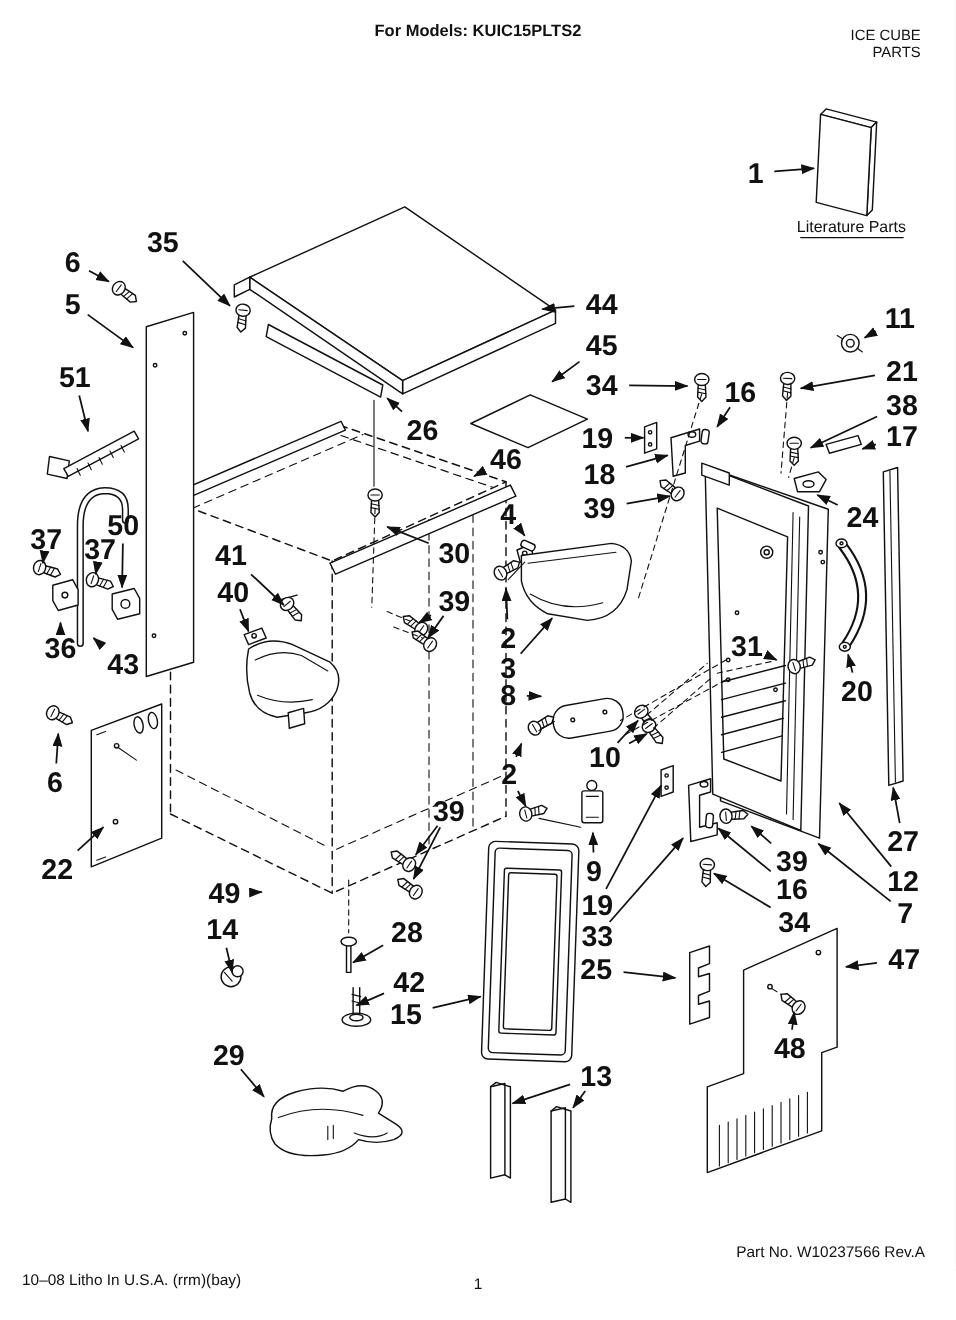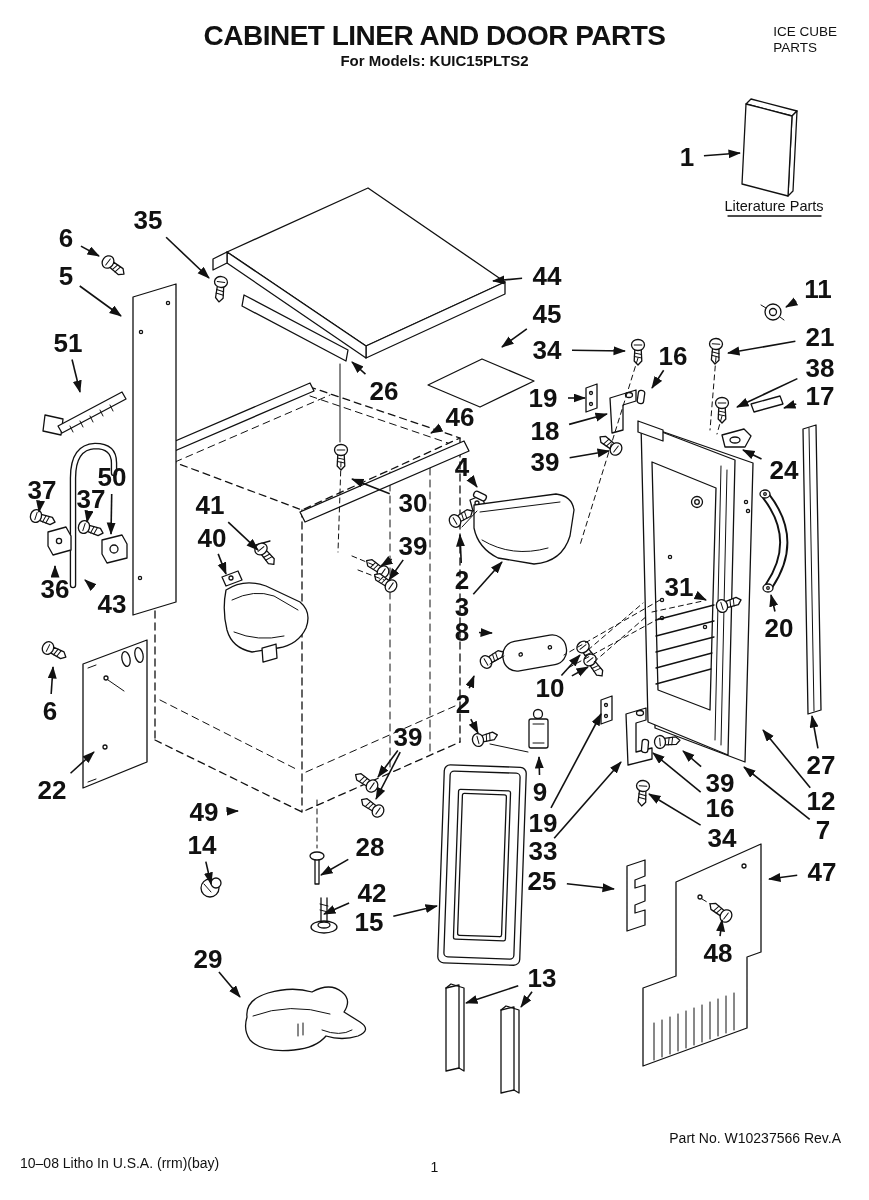--- a/index.html
+++ b/index.html
@@ -4,21 +4,21 @@
 <style>
   html,body{margin:0;padding:0;background:#9a9a9a}
   .page{position:relative;width:869px;height:1200px;margin:0 auto;background:#ffffff;
         font-family:"Liberation Sans",sans-serif;color:#111;overflow:hidden}
   .brand{position:absolute;left:26px;top:64px;font-family:"DejaVu Serif",serif;
          font-weight:bold;font-size:37px;letter-spacing:0px;white-space:nowrap}
   .brand .reg{font-size:12px;vertical-align:baseline}
   .titleblock{position:absolute;left:120px;right:120px;top:20px;text-align:center}
   .title{font-size:28px;font-weight:bold;letter-spacing:-0.5px;white-space:nowrap}
   .sub{font-size:15px;font-weight:bold;line-height:1.18}
-  .corner{position:absolute;right:32px;top:24px;text-align:left;font-size:13.5px;
+  .corner{position:absolute;right:32px;top:24px;text-align:right;font-size:13.5px;
           line-height:1.2;font-weight:normal}
   .diagram{position:absolute;left:0;top:0}
   .footer-left{position:absolute;left:20px;top:1155px;font-size:14px}
   .footer-center{position:absolute;left:0;right:0;top:1159px;text-align:center;font-size:14px}
   .footer-right{position:absolute;right:28px;top:1130px;font-size:14px}
   
   .ln{stroke:#111;stroke-width:1.3;fill:none;stroke-linejoin:round;stroke-linecap:round}
   .fw{fill:#fff}
   .thin{stroke-width:1}
   .dsh{stroke-dasharray:7 5}
@@ -26,21 +26,20 @@
   .co{font-family:"Liberation Sans",sans-serif;font-size:26px;font-weight:bold;fill:#111}
   .lit{font-family:"Liberation Sans",sans-serif;font-size:14.5px;fill:#111}
   .lead{stroke:#111;stroke-width:1.6;fill:none}
 </style>
 </head>
 <body>
 
 <div class="page">
 
   <div class="titleblock">
-    <div class="title">CABINET LINER AND DOOR PARTS</div>
     <div class="sub">For Models: KUIC15PLTS2</div>
   </div>
 
 
   <div class="corner">
     <div>ICE CUBE</div>
     <div>PARTS</div>
   </div>
 
   <svg class="diagram" width="869" height="1200" viewBox="0 0 869 1200">

